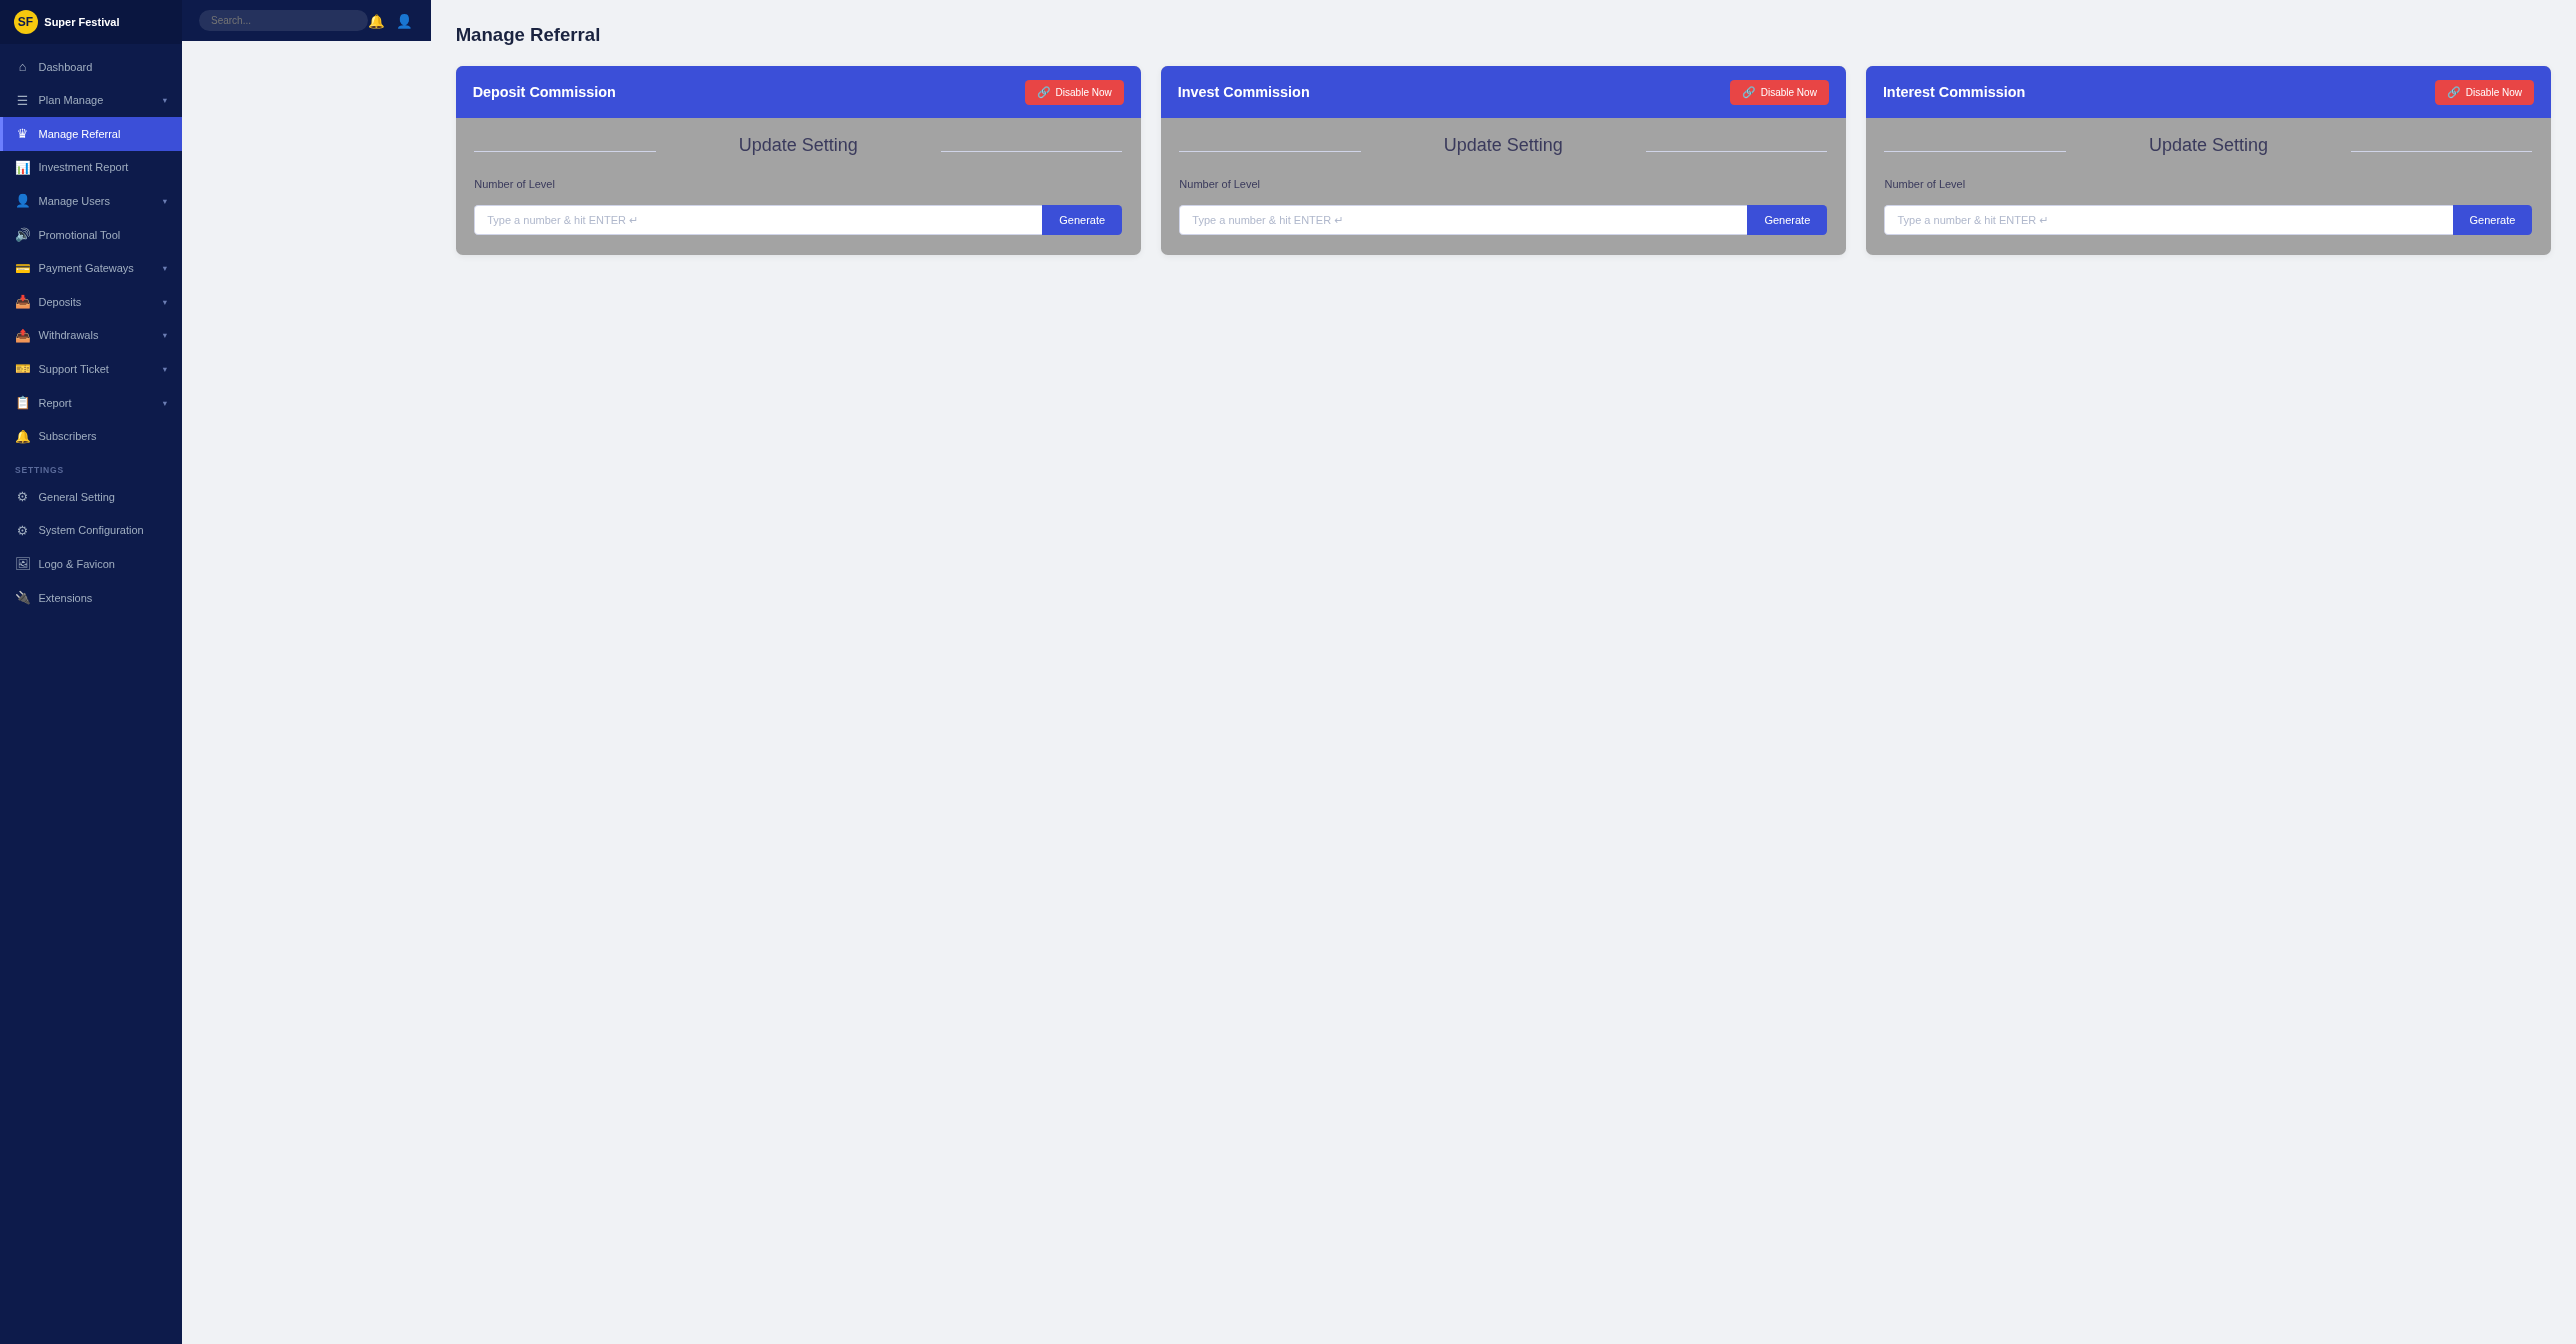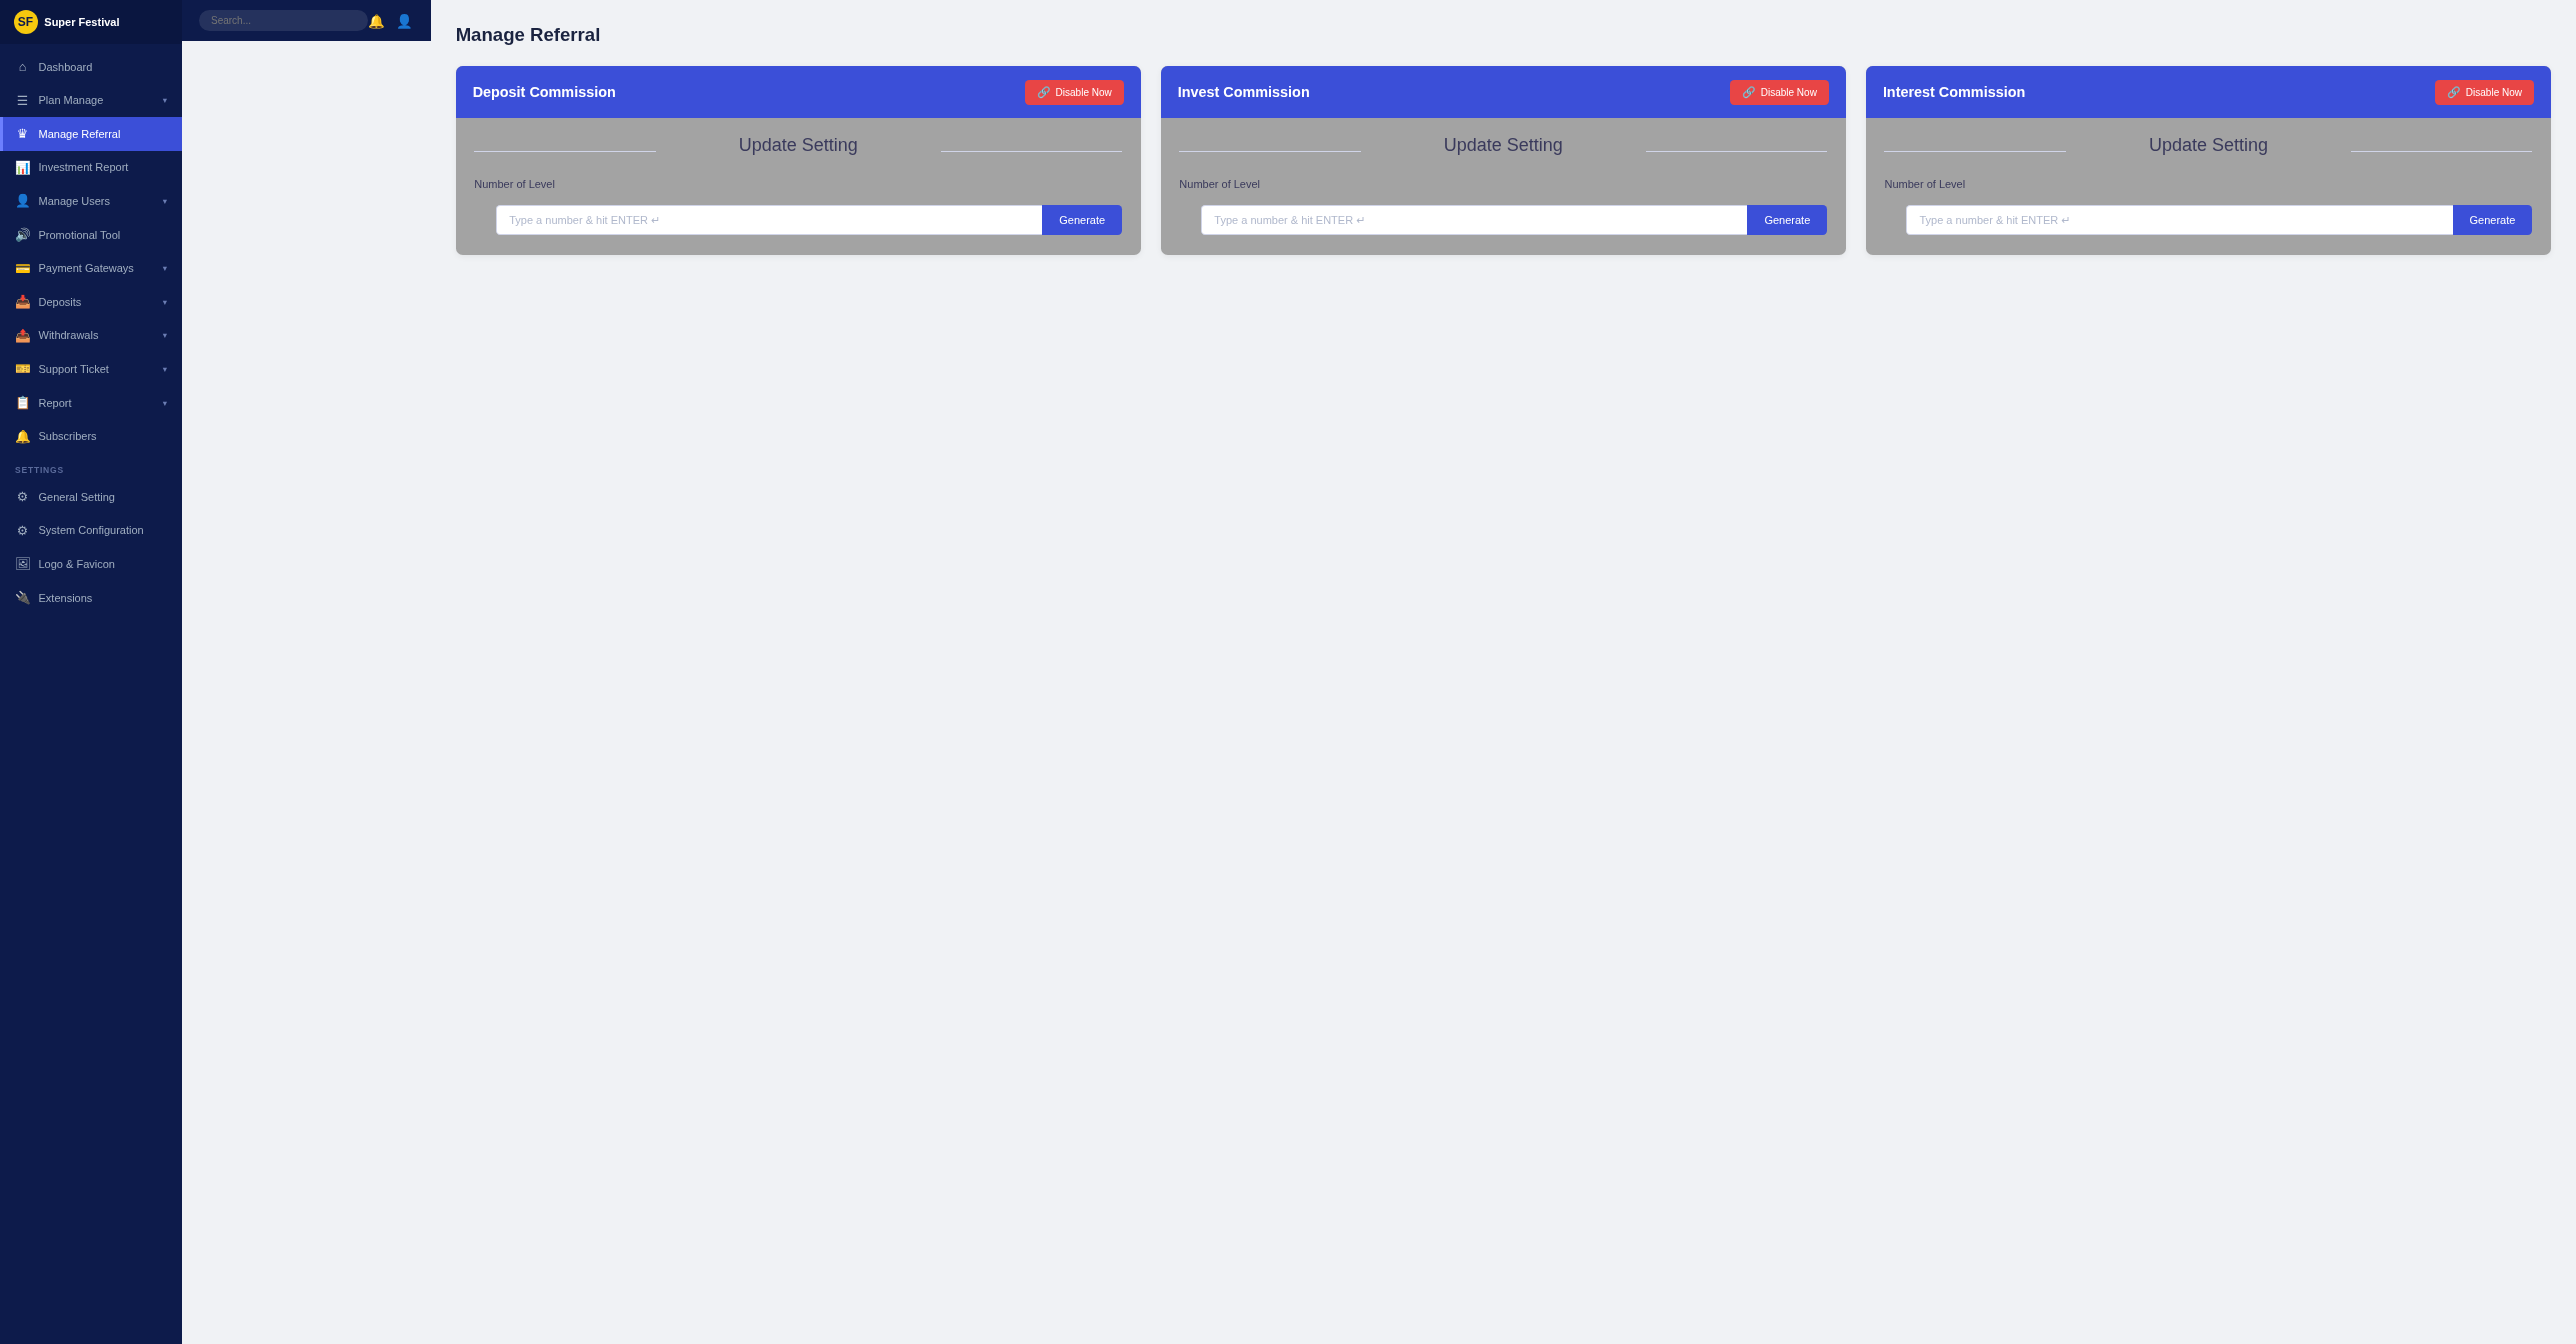--- a/index.html
+++ b/index.html
@@ -178,21 +178,20 @@
     .field-label {
       font-size: 11px;
       color: #3a3a5c;
       margin-bottom: 15px;
       font-weight: 500;
     }
 
     .input-row {
       display: flex;
       gap: 0;
-      margin-left: 22px;
     }
     .number-input {
       flex: 1;
       padding: 7.6px 12px;
       border: 0.8px solid #d0d4e8;
       border-right: none;
       border-radius: 4.2px 0 0 4.2px;
       font-size: 11px;
       color: #888;
       outline: none;

